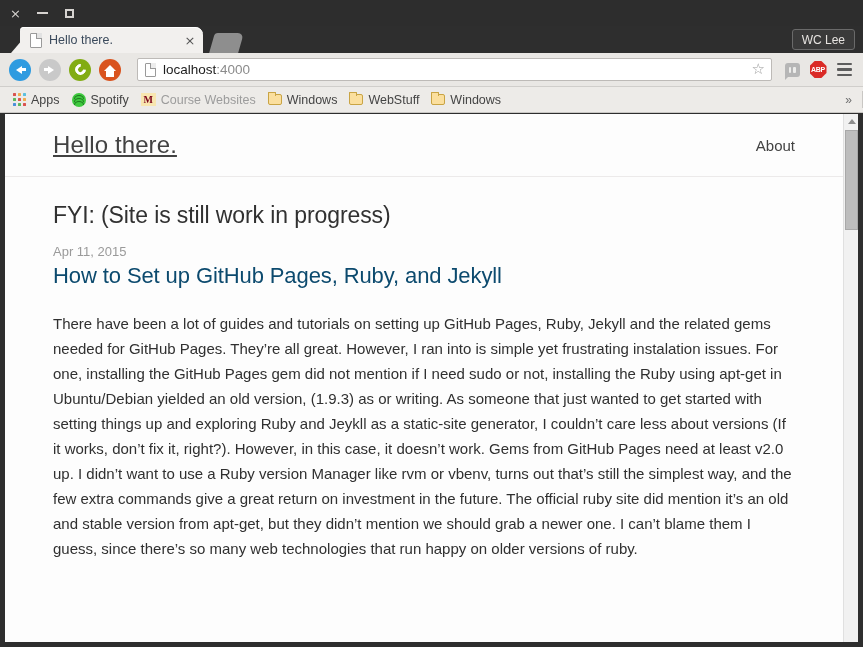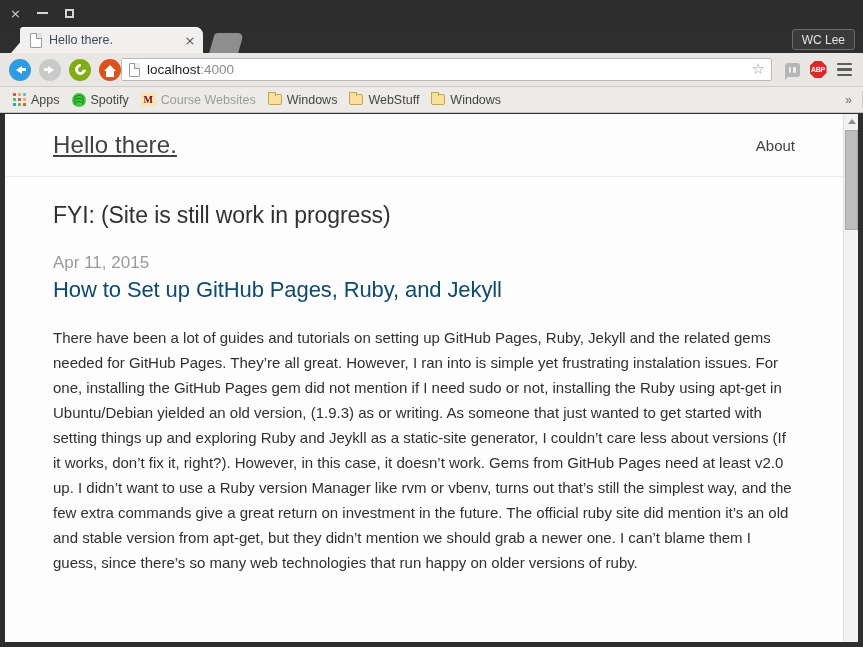--- a/index.html
+++ b/index.html
@@ -156,21 +156,21 @@
     border-bottom: 6px solid #fff;
     position: relative; top: -2px;
   }
   .home-glyph::after {
     content: ""; position: absolute; left: -4px; top: 6px;
     width: 8px; height: 6px; background: #fff;
   }
 
   #omnibox {
     flex: 1 1 auto;
-    margin: 0 7px 0 0;
+    margin: 0 7px 0 16px;
     height: 23px;
     background: #fff;
     border: 1px solid #bdbab7;
     border-radius: 2px;
     display: flex; align-items: center;
     padding: 0 6px 0 7px;
     position: relative;
   }
   .page-icon {
     width: 11px; height: 14px; background: #fff;
@@ -307,28 +307,28 @@
     font-size: 24px; color: #424242; font-weight: normal;
     letter-spacing: .1px;
   }
   #nav-about {
     font-size: 15px; color: #424242; text-decoration: none;
   }
   #content { padding: 25px 48px 0 48px; }
   #page-h1 {
     font-size: 23px; font-weight: normal; color: #313131;
     letter-spacing: -.1px;
-    margin-bottom: 24px;
+    margin-bottom: 15px;
   }
   #posts-h2 {
     font-size: 17px; font-weight: normal; color: #313131;
     margin-bottom: 21px;
   }
   .post-date {
-    font-size: 17px; color: #9a9a9a;
+    font-size: 13px; color: #9a9a9a;
     margin-bottom: 4px;
   }
   .post-title {
     font-size: 22px; font-weight: normal; color: #0c4a6e;
     text-decoration: none; display: block;
     letter-spacing: -.1px;
     margin-bottom: 22px;
   }
   .post-body {
     font-size: 15px; line-height: 25px;

